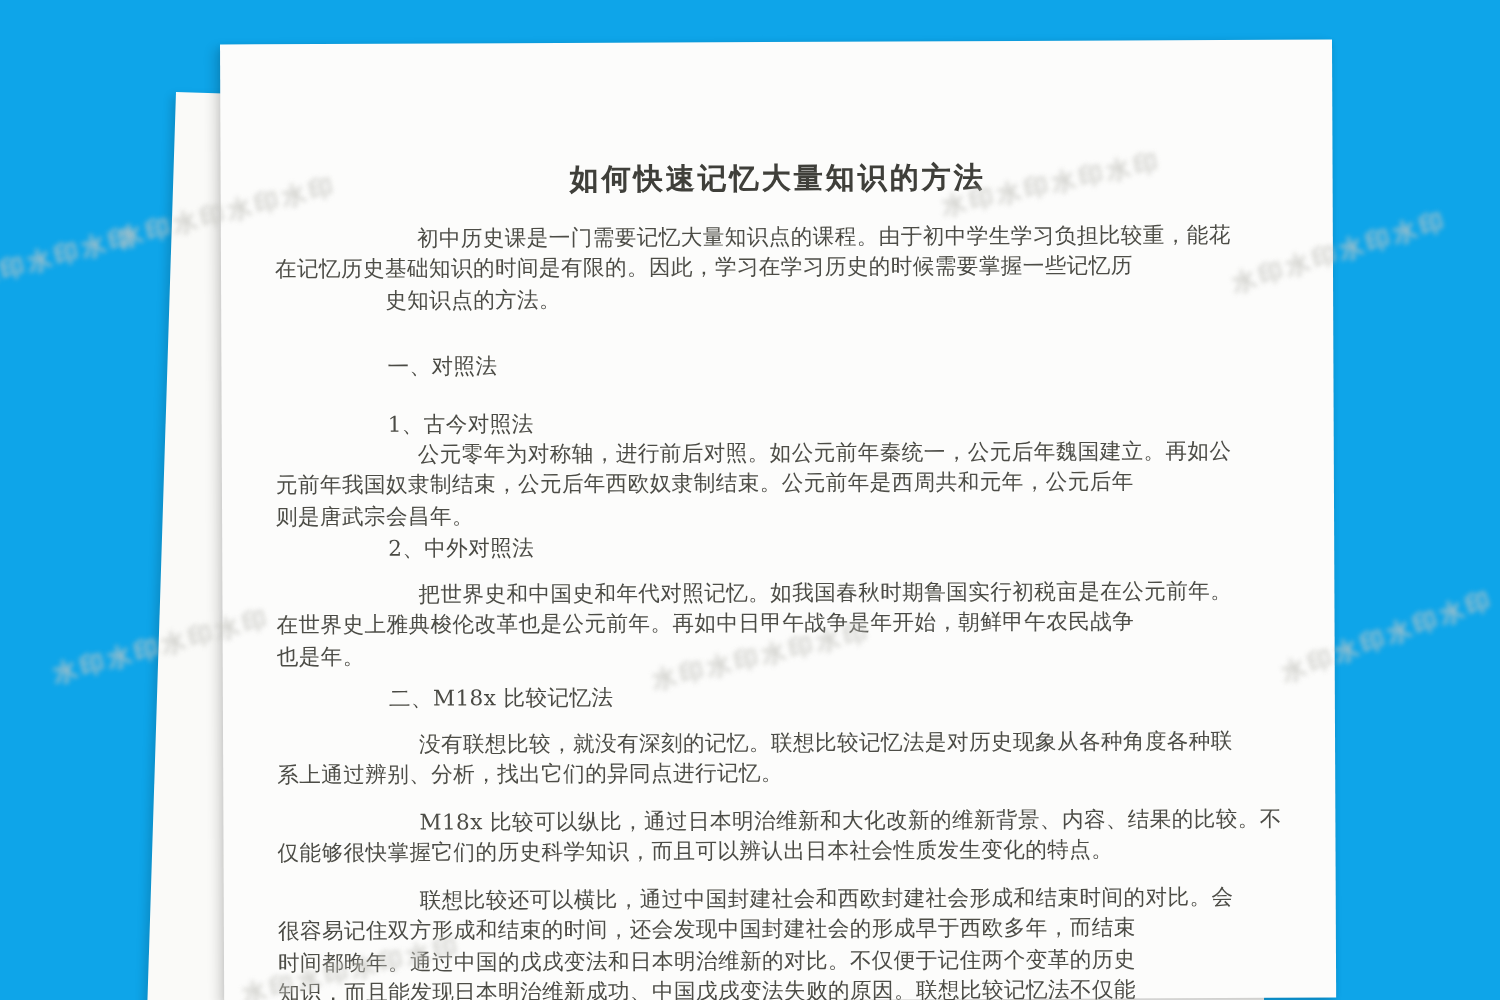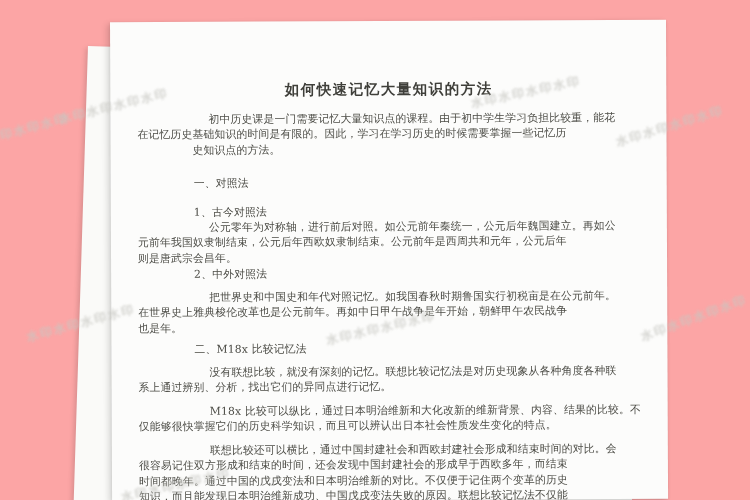--- a/index.html
+++ b/index.html
@@ -1,18 +1,18 @@
 <!DOCTYPE html>
 <html><head>
 <meta charset="utf-8">
 <style>
   html,body{margin:0;padding:0;}
   .stage{
     position:relative;width:750px;height:500px;overflow:hidden;
-    background:#fca5a5;
+    background:#0ea5e9;
     font-family:"DejaVu Serif","Liberation Serif",serif;
   }
   .sheet{position:absolute;background:#fcfcfb;}
   .sheet-back{
     left:88px;top:46px;width:558px;height:470px;
     background:#fafaf8;
     transform:rotate(1.8deg);transform-origin:0 0;
     box-shadow:-2px 2px 5px rgba(0,0,0,.15);
     z-index:1;
   }

